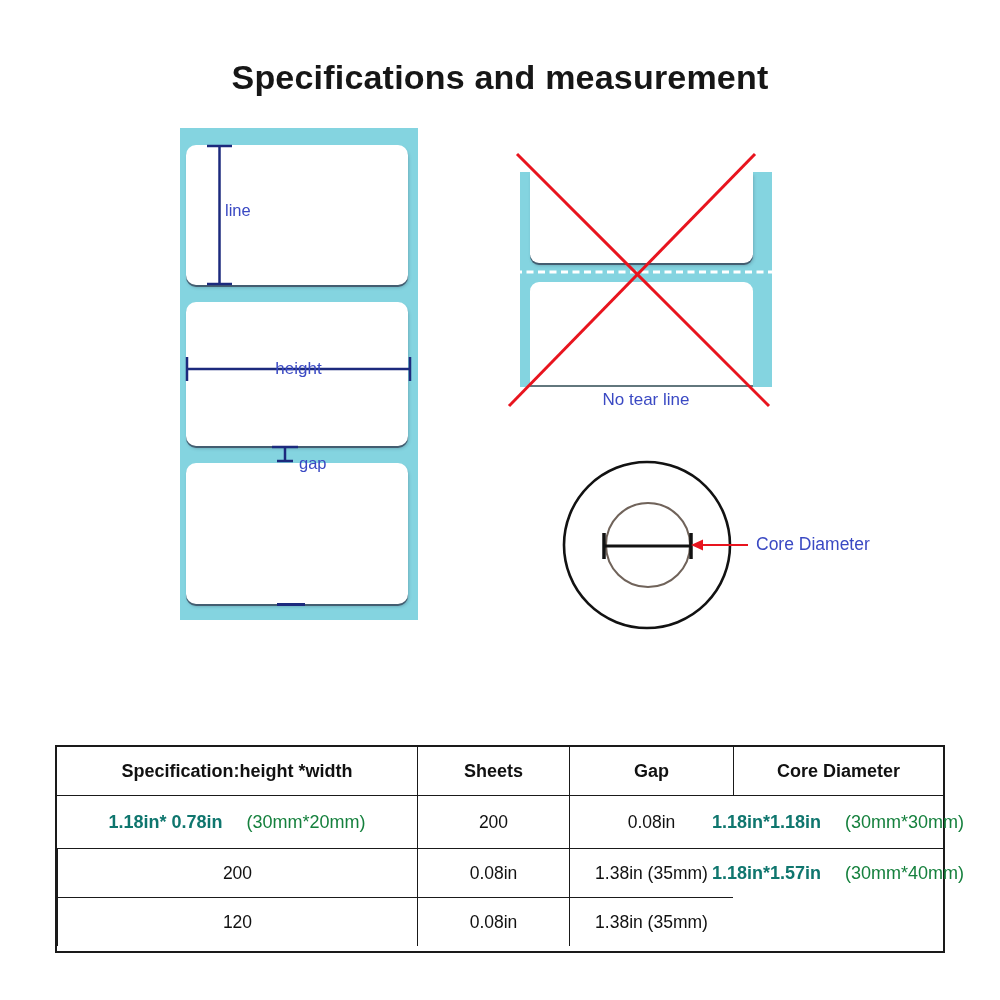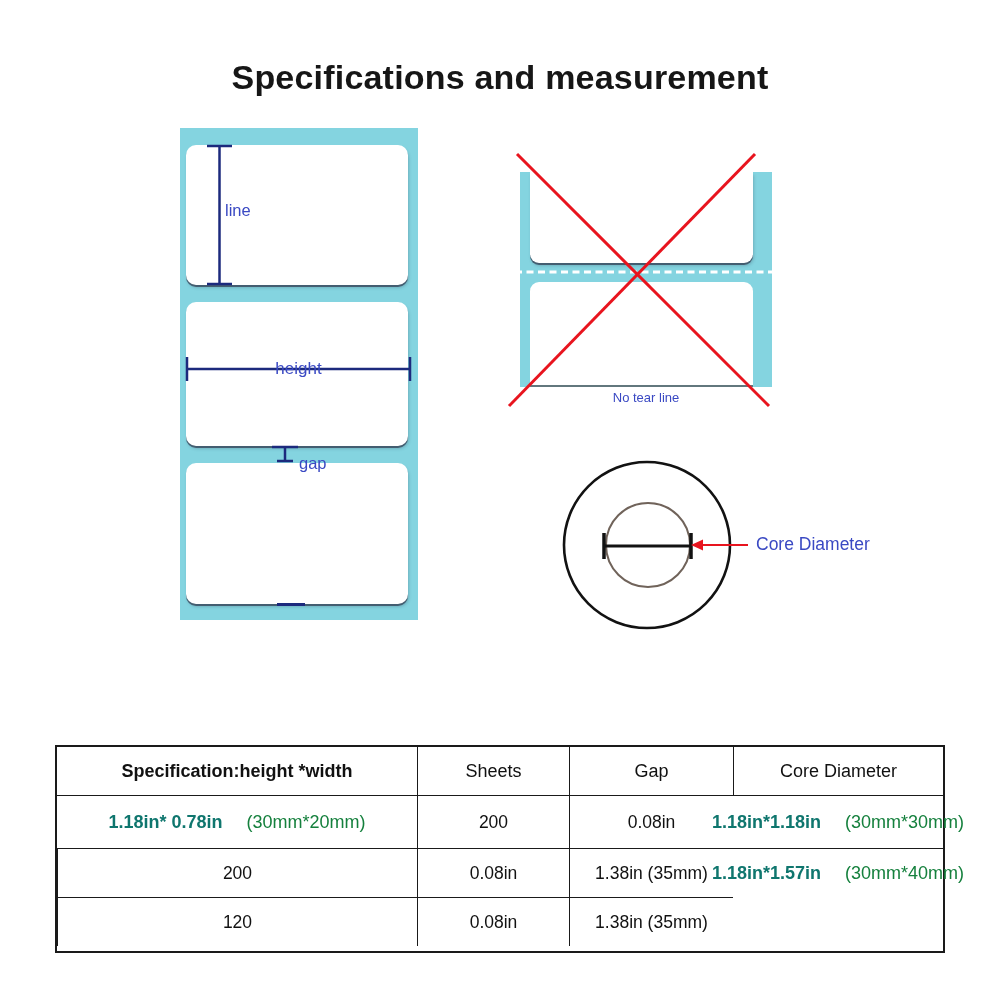--- a/index.html
+++ b/index.html
@@ -23,31 +23,31 @@
   #labA{left:10px;top:0;width:223px;height:91px;border-radius:0 0 9px 9px;}
   #labB{left:10px;top:110px;width:223px;height:103px;border-radius:9px 9px 0 0;
         box-shadow:0 2px 0 rgba(90,95,100,.8);}
   
   #overlay{left:0;top:0;width:1000px;height:1000px;pointer-events:none;}
   
   .ann{position:absolute;color:#3a49c3;white-space:nowrap;}
   #width-label{left:225px;top:201px;font-size:16.5px;}
   #height-label{left:187px;top:343px;width:223px;text-align:center;font-size:17px;margin-top:16px;}
   #gap-label{left:299px;top:454px;font-size:16.5px;}
-  #no-tear-label{left:520px;top:390px;width:252px;text-align:center;font-size:13px;}
+  #no-tear-label{left:520px;top:390px;width:252px;text-align:center;font-size:17px;}
   #core-label{left:756px;top:534px;font-size:17.5px;}
   
   #spec-table{left:55px;top:745px;width:890px;height:208px;border:2px solid #1a1a1a;
     box-sizing:border-box;display:grid;grid-template-columns:360px 152px 164px 210px;
     grid-template-rows:48px 53px 49px 49px;}
   .cell{display:flex;align-items:center;justify-content:center;font-size:17.5px;color:#111;
     box-sizing:border-box;}
   .cell.bl{border-left:1.5px solid #1a1a1a;}
   .cell.bt{border-top:1.5px solid #1a1a1a;}
-  .hdr{font-size:18px;}
+  .hdr{font-size:18px;font-weight:bold;}
   .hdr1{font-weight:700;}
   .spec-b{font-weight:700;font-size:18px;color:#0f766e;}
   .spec-mm{color:#15803d;font-size:18px;margin-left:24px;}
 </style>
 </head>
 <body>
 
 <div id="canvas">
 
   <div id="title" class="abs">Specifications and measurement</div>

